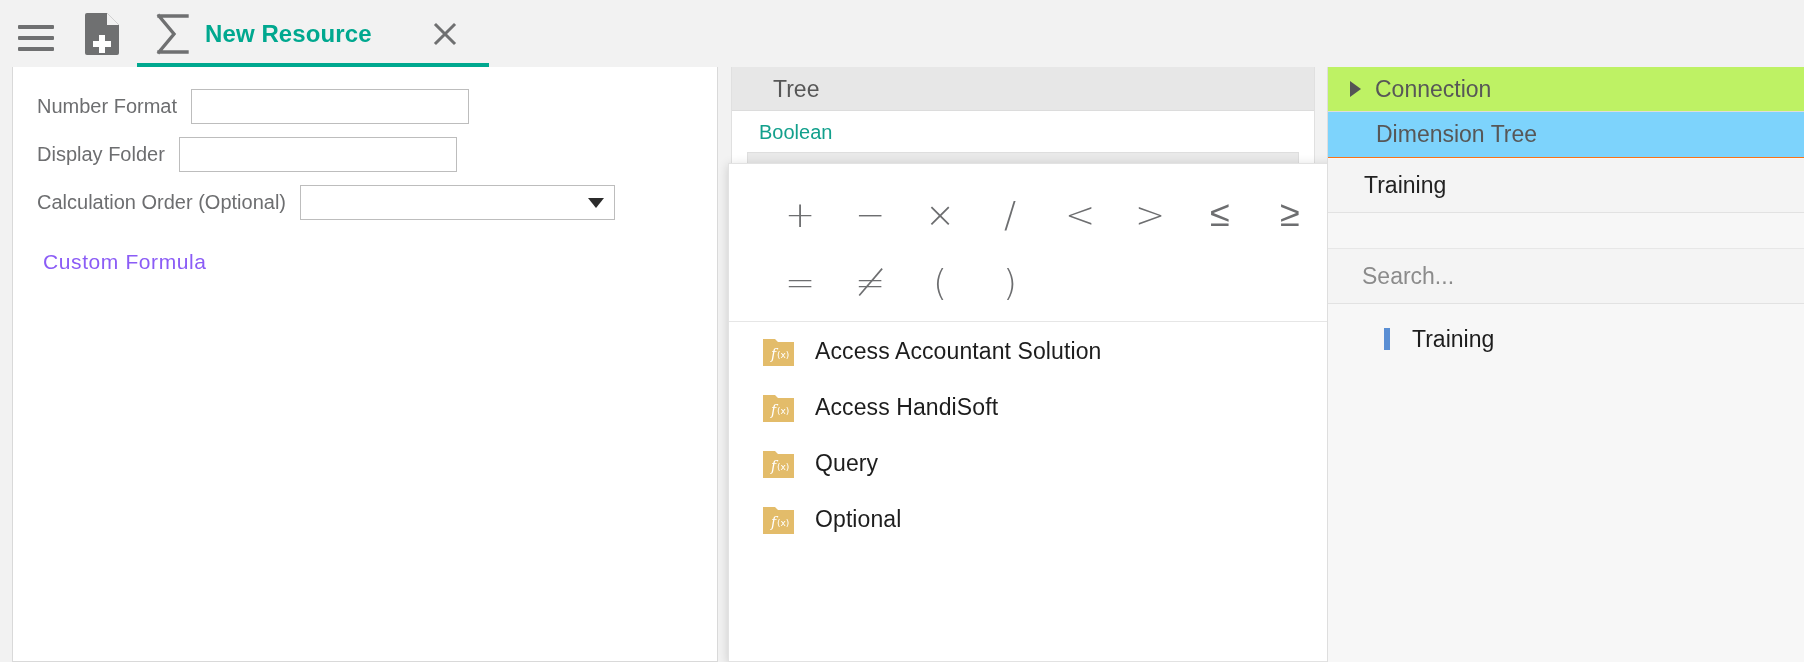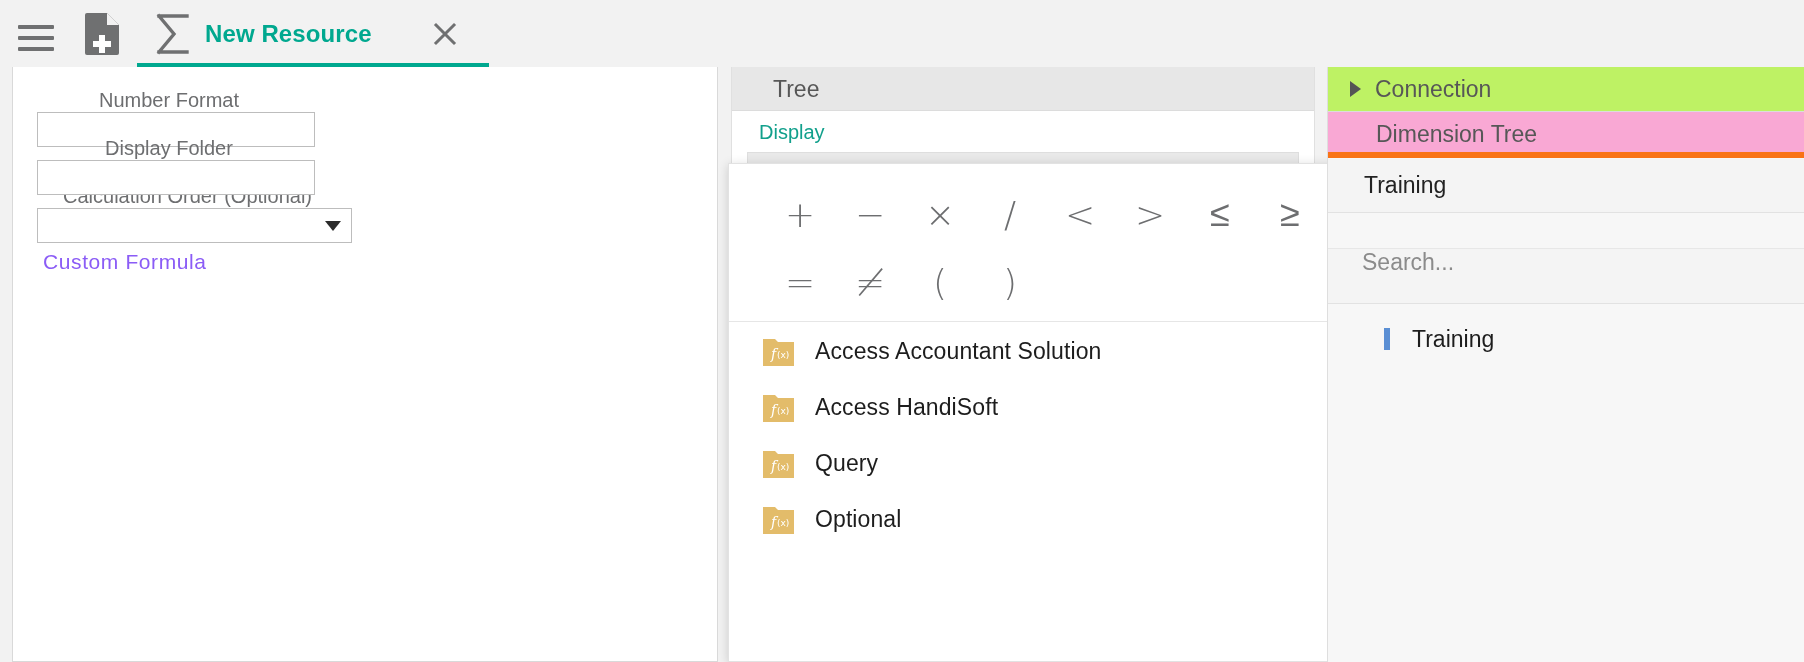--- a/index.html
+++ b/index.html
@@ -86,21 +86,20 @@
     height: 595px;
     background: #ffffff;
     border: 1px solid #d9d9d9;
     border-top: none;
     box-sizing: border-box;
   }
   .form-row {
     position: absolute;
     display: flex;
     align-items: center;
-    flex-direction: column;
   }
   .form-label {
     font-size: 20px;
     color: #6d6e70;
     white-space: nowrap;
     margin-right: 14px;
   }
   .field {
     height: 35px;
     background: #ffffff;
@@ -290,22 +289,22 @@
   }
   #connection-label {
     font-size: 23px;
     color: #575757;
   }
   #dimension-tree-header {
     position: absolute;
     left: 0; top: 45px;
     width: 100%;
     height: 46px;
-    background: #f9a8d4;
-    border-bottom: 6px solid #f97316;
+    background: #7dd3fc;
+    border-bottom: 1px solid #f97316;
     box-sizing: border-box;
   }
   #dimension-tree-title {
     position: absolute;
     left: 48px;
     top: 9px;
     font-size: 23px;
     color: #575757;
   }
   #dimension-selected-row {
@@ -328,20 +327,21 @@
   #dimension-search-row {
     position: absolute;
     left: 0; top: 181px;
     width: 100%;
     height: 56px;
     background: #f4f4f4;
     border-top: 1px solid #e7e7e7;
     border-bottom: 1px solid #e2e2e2;
     box-sizing: border-box;
     display: flex;
+    align-items: center;
     cursor: text;
   }
   #dimension-search-text {
     margin-left: 34px;
     font-size: 23px;
     color: #8b8b8b;
   }
   #dimension-tree-item {
     position: absolute;
     left: 0; top: 245px;
@@ -420,21 +420,21 @@
     <input class="field" id="display-folder-input" type="text" value="" style="">
   </div>
 
   <div id="custom-formula-heading">Custom Formula</div>
 </div>
 
 <div id="query-panel">
   <div id="query-header">
     <span id="query-header-title">Tree</span>
   </div>
-  <div id="formula-label">Display</div>
+  <div id="formula-label">Boolean</div>
   <div id="formula-input-stub"></div>
 </div>
 
 <div id="function-popup">
 
   <div id="operator-pad">
     <div class="op-row" id="op-row-1">
       <div class="op-key">+</div>
       <div class="op-key">−</div>
       <div class="op-key">×</div>

